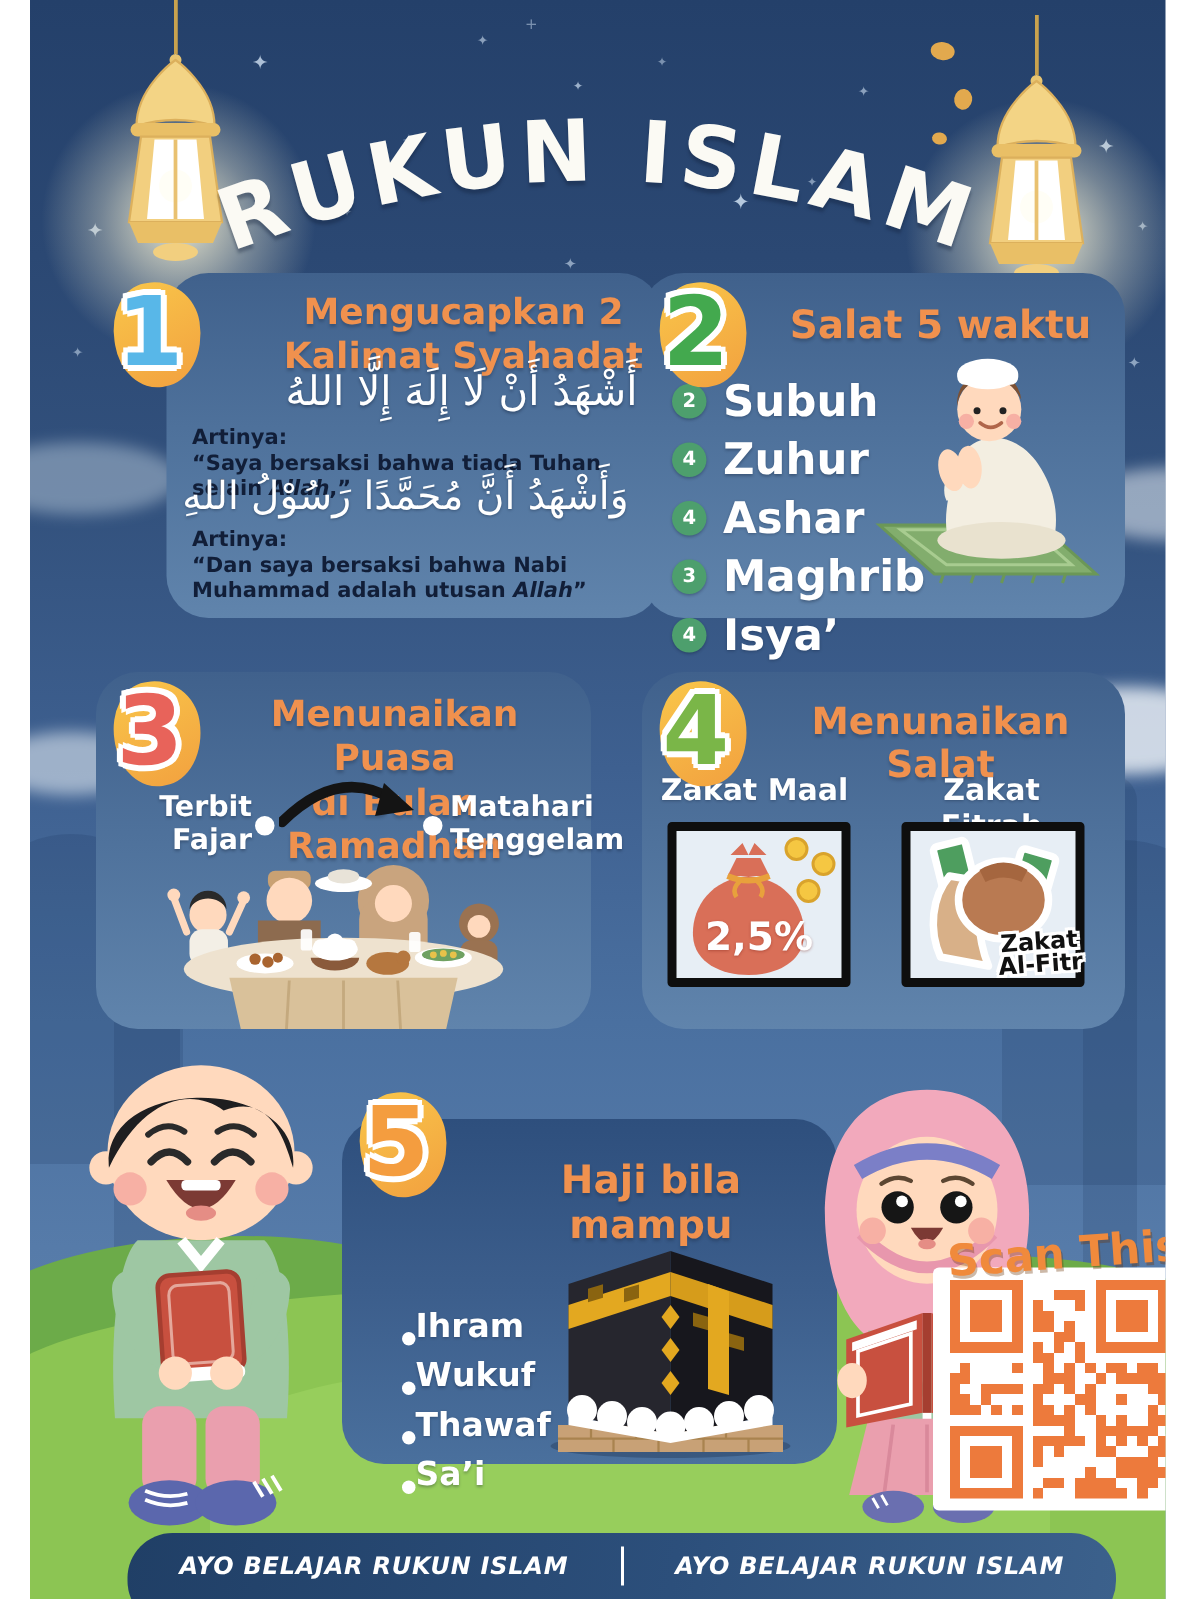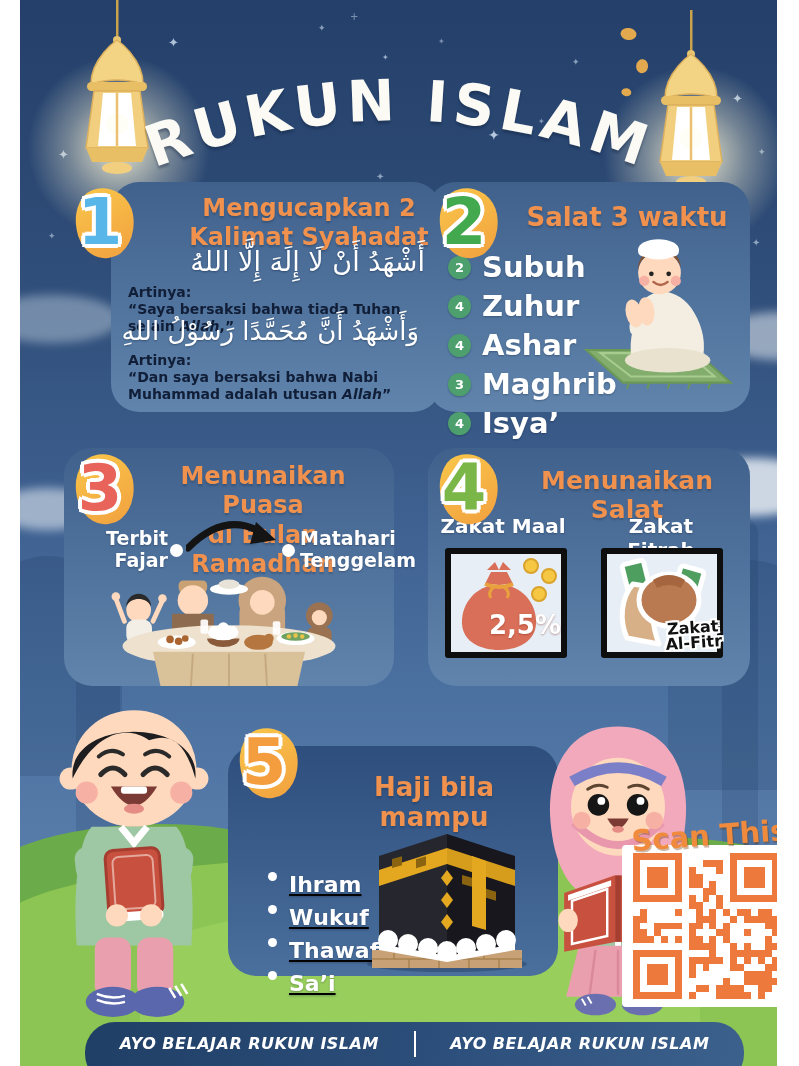--- a/index.html
+++ b/index.html
@@ -33,25 +33,25 @@
   
   .prayer-row{display:flex;align-items:center;gap:11px;margin-bottom:5px;}
   .rakaat{width:23px;height:23px;border-radius:50%;background:#4d9f6d;color:#fff;font-size:13px;font-weight:bold;display:flex;align-items:center;justify-content:center;box-shadow:0 1px 2px rgba(10,20,40,.3);}
   .prayer-name{color:#fff;font-weight:bold;font-size:29px;text-shadow:0 1px 2px rgba(10,20,40,.3);}
   
   .fast-label{position:absolute;font-size:19px;line-height:1.15;text-align:right;}
   .fast-dot{position:absolute;width:13px;height:13px;border-radius:50%;background:#fff;}
   
   .zk-label{position:absolute;width:126px;text-align:center;font-size:20px;}
   .zk-box{position:absolute;width:110px;height:98px;background:#e7eef5;border:6px solid #0e0e0e;border-radius:3px;}
-  .bag-pct{position:absolute;left:0;top:56px;width:110px;text-align:right;color:#fff;font-size:26px;font-weight:bold;text-shadow:0 1px 2px rgba(120,30,20,.4);}
+  .bag-pct{position:absolute;left:0;top:56px;width:110px;text-align:center;color:#fff;font-size:26px;font-weight:bold;text-shadow:0 1px 2px rgba(120,30,20,.4);}
   .sticker{position:absolute;right:-4px;bottom:2px;font-size:16px;font-weight:bold;color:#111;line-height:.95;text-align:center;transform:rotate(-4deg);
     text-shadow:-2px 0 0 #fff,2px 0 0 #fff,0 -2px 0 #fff,0 2px 0 #fff,-2px -2px 0 #fff,2px -2px 0 #fff,-2px 2px 0 #fff,2px 2px 0 #fff;}
   
-  .haji-row{display:flex;align-items:flex-start;gap:12px;margin-bottom:8px;text-decoration:underline;}
+  .haji-row{display:flex;align-items:flex-end;gap:0;margin-bottom:8px;}
   .haji-dot{width:9px;height:9px;border-radius:50%;background:#fff;}
   .haji-step{color:#fff;font-weight:bold;font-size:22px;text-shadow:0 1px 2px rgba(10,20,40,.3);}
   
   .character{position:absolute;}
   
   .scan-label{position:absolute;left:596px;top:818px;width:200px;text-align:center;color:#f08a3c;font-size:29px;font-weight:bold;transform:rotate(-4deg);text-shadow:1px 2px 0 rgba(110,55,10,.35);z-index:8;}
   .qr-box{position:absolute;left:602px;top:845px;width:168px;height:162px;background:#fff;border-radius:4px;z-index:7;display:flex;align-items:center;justify-content:center;}
   
   .footer-bar{position:absolute;left:65px;top:1022px;width:659px;height:62px;border-radius:30px;background:linear-gradient(100deg,#203f66 0%,#2c4f7b 55%,#3c618c 100%);display:flex;align-items:flex-start;z-index:9;}
   .footer-cell{flex:1;text-align:center;color:#fff;font-size:16px;font-weight:bold;font-style:italic;letter-spacing:.5px;padding-top:12px;}
@@ -150,21 +150,21 @@
       <div>Artinya:</div>
       <div><span>“Dan saya bersaksi bahwa Nabi Muhammad adalah utusan </span><i>Allah</i><span>”</span></div>
     </div>
   </div>
   <div class="badge" style="left:40px;top:176px;">
     <div class="blob"></div>
     <span class="num" style="color:#58b7e8;">1</span>
   </div>
 
   <div class="card" style="left:408px;top:182px;width:322px;height:230px;">
-    <div class="card-title" style="left:86px;top:20px;width:226px;text-align:center;font-size:26px;">Salat 3 waktu</div>
+    <div class="card-title" style="left:86px;top:20px;width:226px;text-align:center;font-size:26px;">Salat 5 waktu</div>
     <div style="position:absolute;left:20px;top:68px;">
       <div class="prayer-row">
             <span class="rakaat">2</span>
             <span class="prayer-name">Subuh</span>
           </div>
       <div class="prayer-row">
             <span class="rakaat">4</span>
             <span class="prayer-name">Zuhur</span>
           </div>
       <div class="prayer-row">

